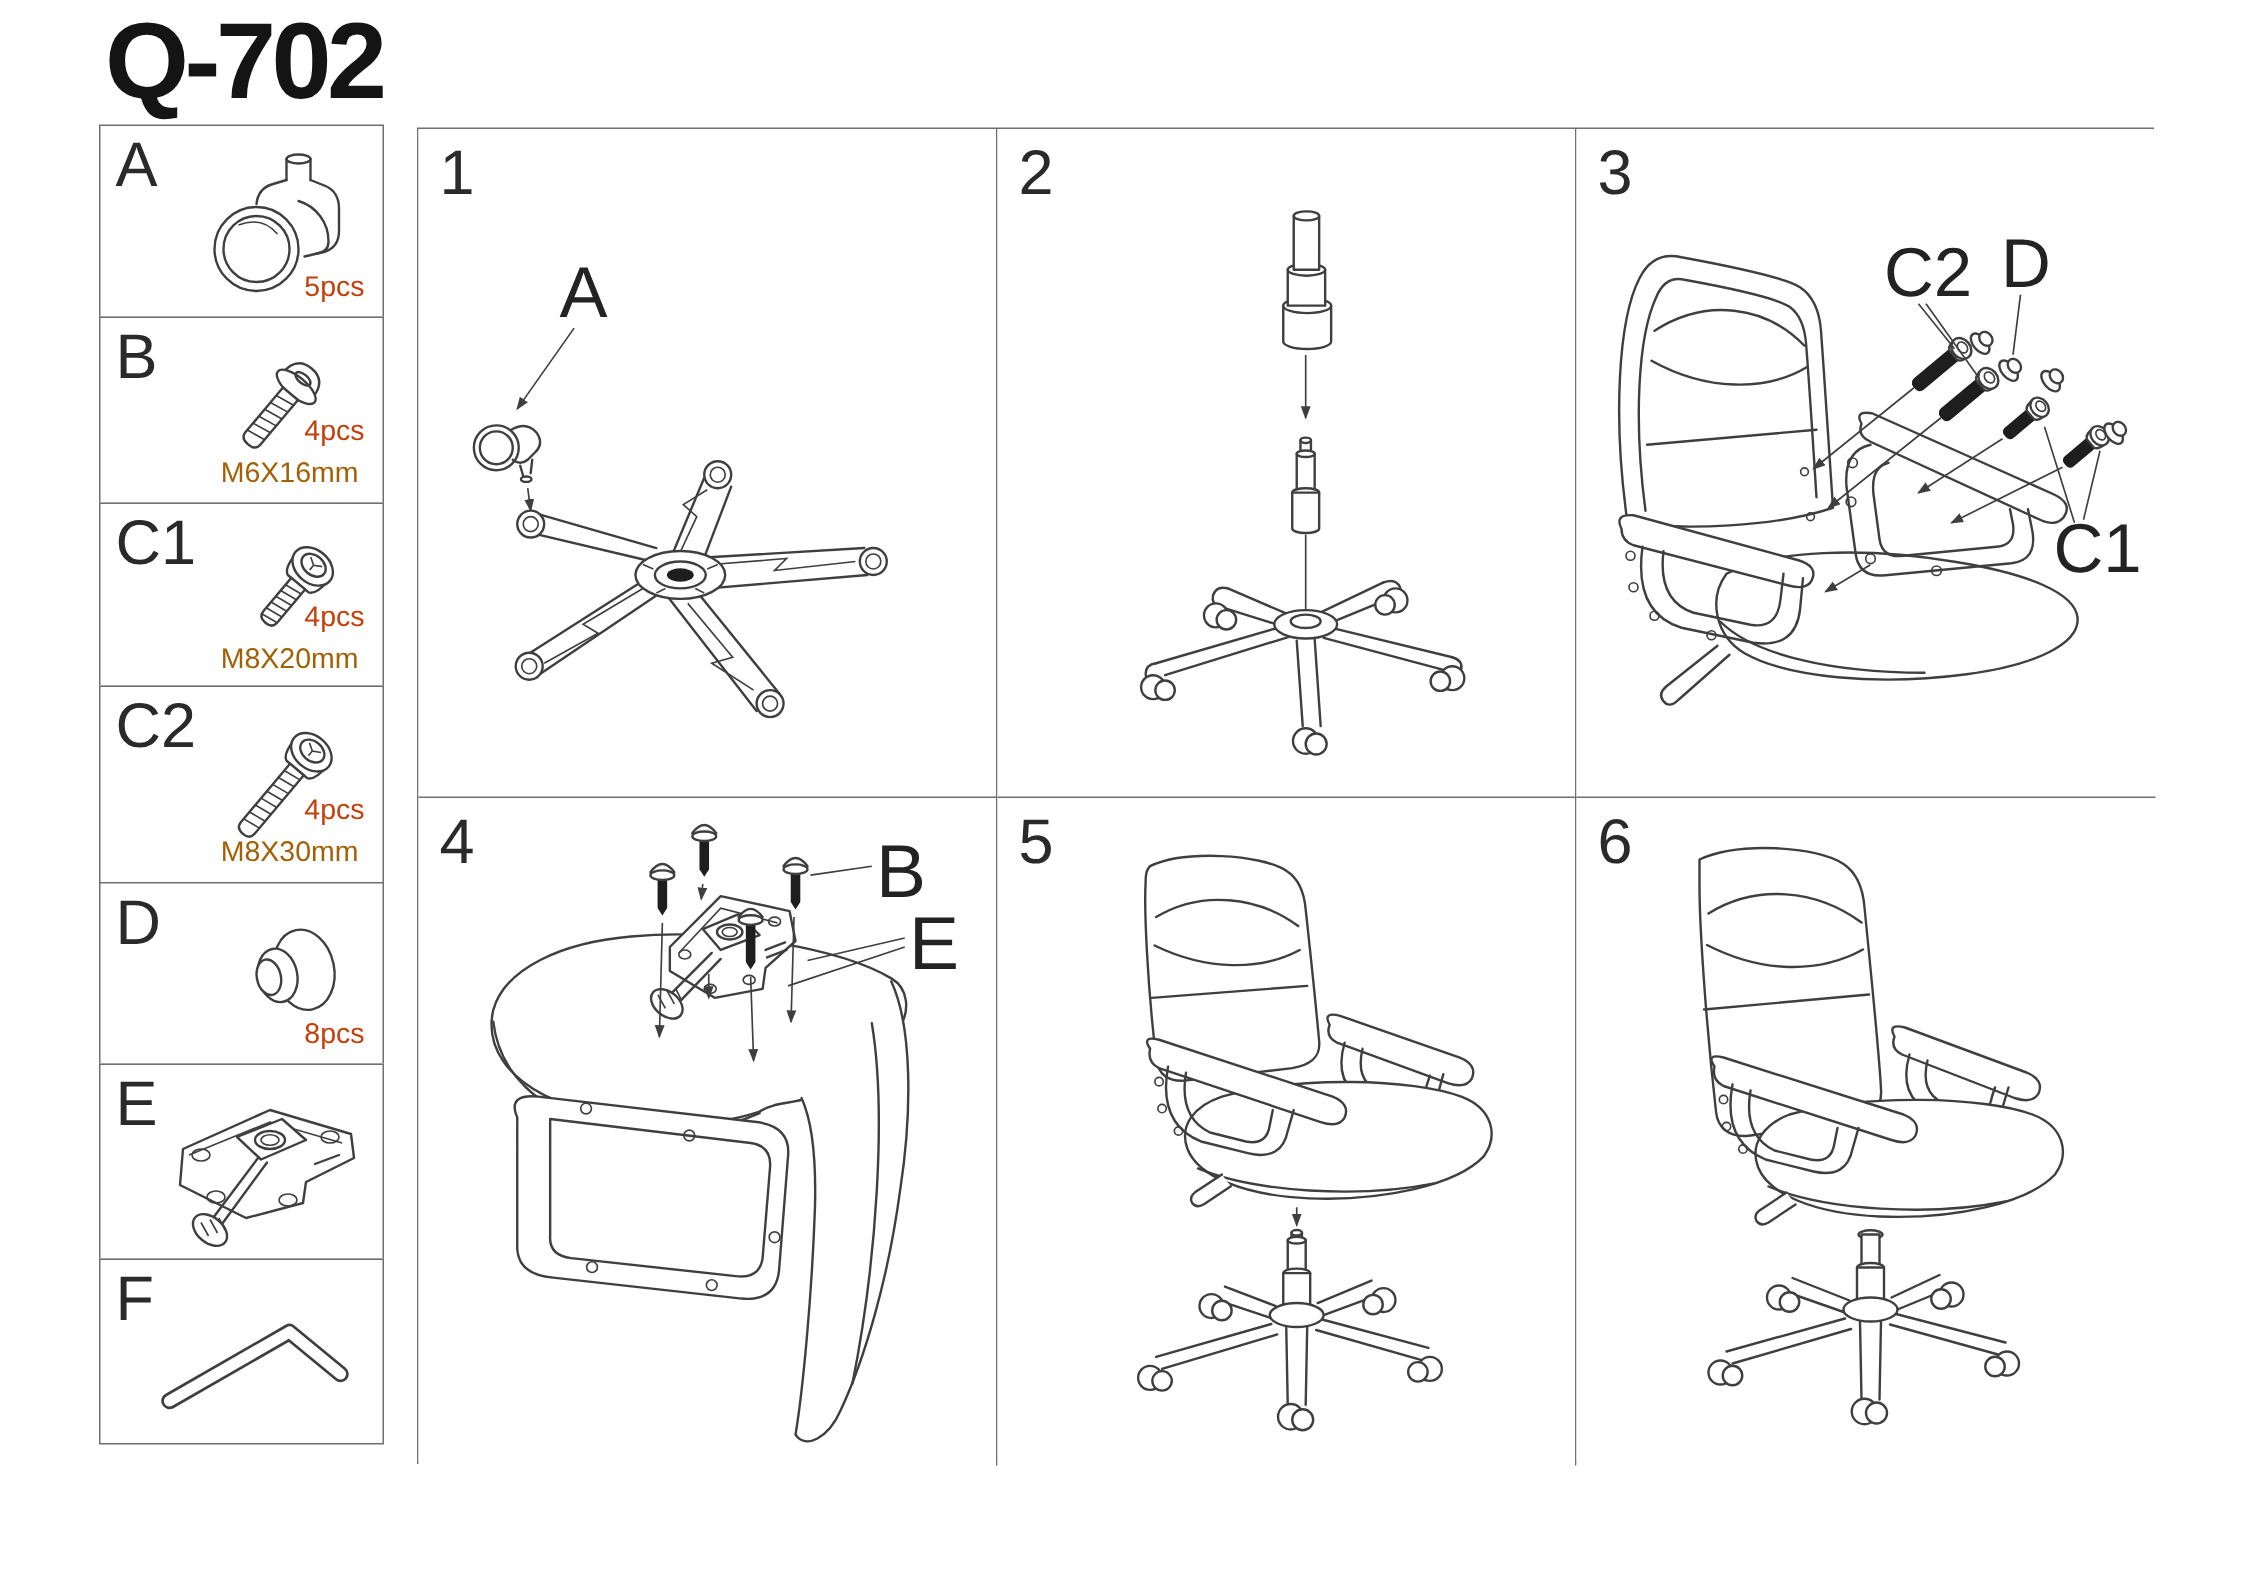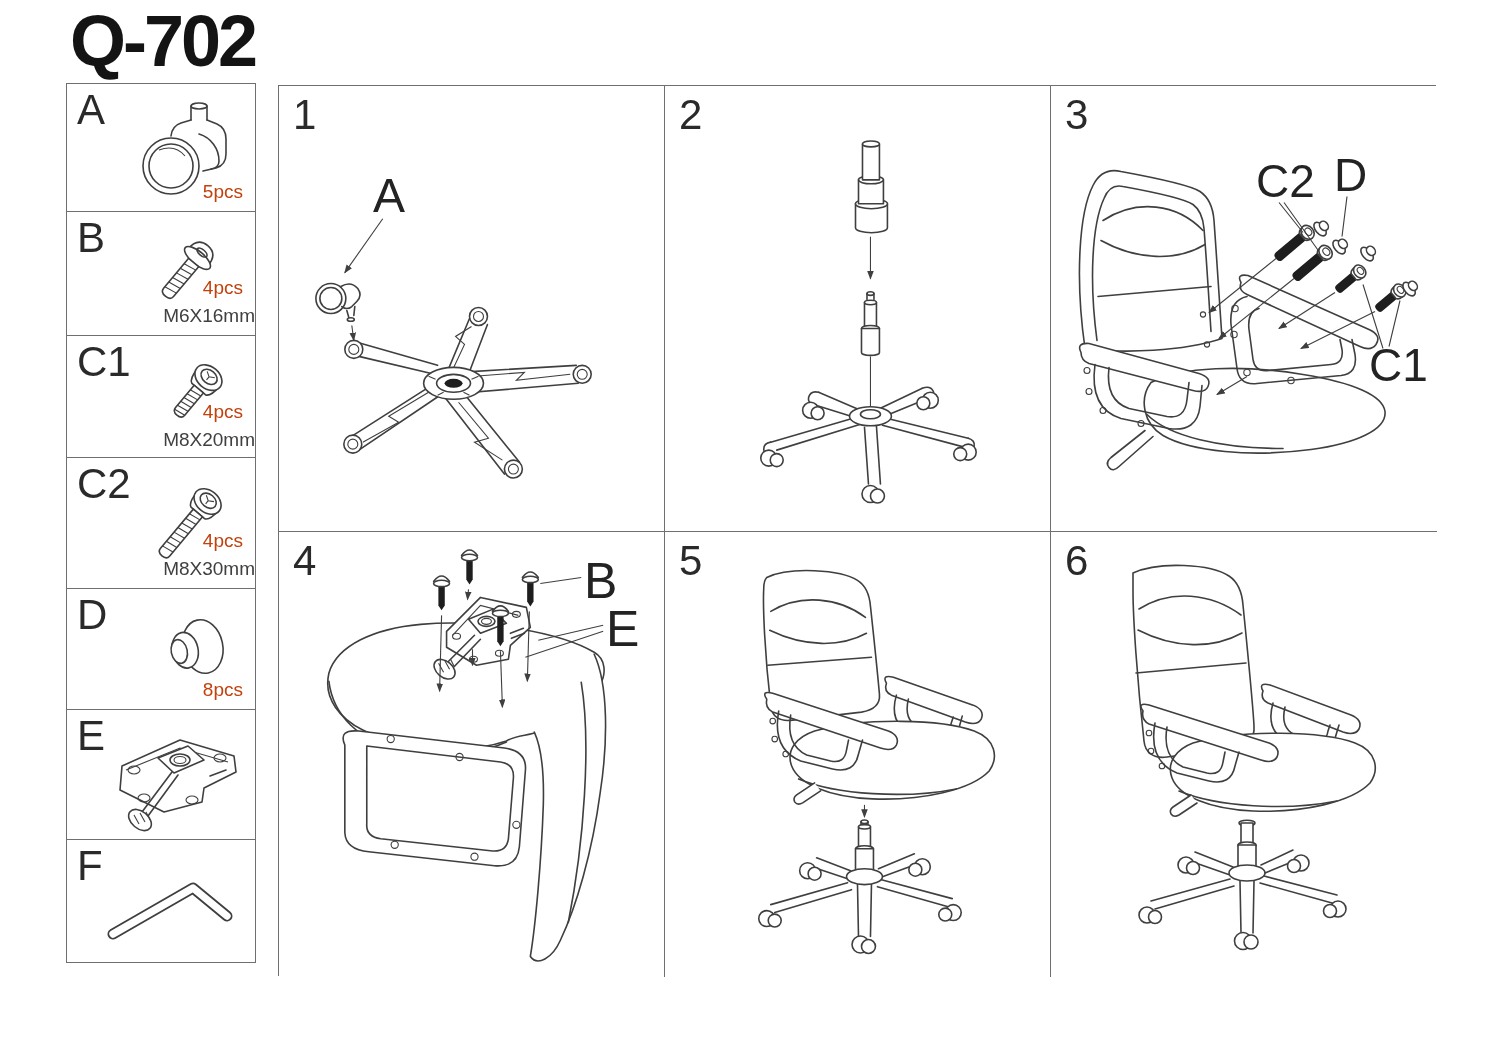--- a/index.html
+++ b/index.html
@@ -4,21 +4,21 @@
 <style>
   *{margin:0;padding:0;box-sizing:border-box}
   html,body{width:1500px;height:1060px;background:#fff;font-family:"Liberation Sans",sans-serif;color:#262626;overflow:hidden}
   .sheet{position:absolute;left:0;top:0;width:1500px;height:896px;background:#fff}
   .title{position:absolute;left:70px;top:0px;font-size:72px;font-weight:bold;letter-spacing:-3px;color:#141414}
   .parts{position:absolute;left:66px;top:83px;width:190px}
   .pbox{position:relative;border:1px solid #6f6f6f;background:#fff}
   .pbox + .pbox{margin-top:-1px}
   .plabel{position:absolute;left:10px;top:4px;font-size:42px;color:#2a2a2a;line-height:1.05}
   .qty{position:absolute;right:12px;font-size:19px;color:#c2410c}
-  .spec{position:absolute;right:0;font-size:19px;color:#404040}
+  .spec{position:absolute;right:16px;font-size:19px;color:#a16207}
   .part-icon{position:absolute}
   .grid{position:absolute;left:278px;top:85px;width:1158px;height:891px;display:grid;grid-template-columns:386px 386px 386px;grid-template-rows:446px 445px;border:1px solid #6f6f6f}
   .cell{position:relative;background:#fff}
   .cell:nth-child(1),.cell:nth-child(2),.cell:nth-child(4),.cell:nth-child(5){border-right:1px solid #6f6f6f}
   .cell:nth-child(-n+3){border-bottom:1px solid #6f6f6f}
   .stepnum{position:absolute;left:14px;top:8px;font-size:42px;color:#2a2a2a;line-height:1}
   .callout{position:absolute;font-size:46px;color:#232323;line-height:1}
   svg.art{position:absolute;left:0;top:0;width:100%;height:100%}
   .ln{stroke:#3f3f3f;stroke-width:1.6;fill:none;stroke-linecap:round;stroke-linejoin:round}
   .wf{stroke:#3f3f3f;stroke-width:1.6;fill:#fff;stroke-linecap:round;stroke-linejoin:round}

